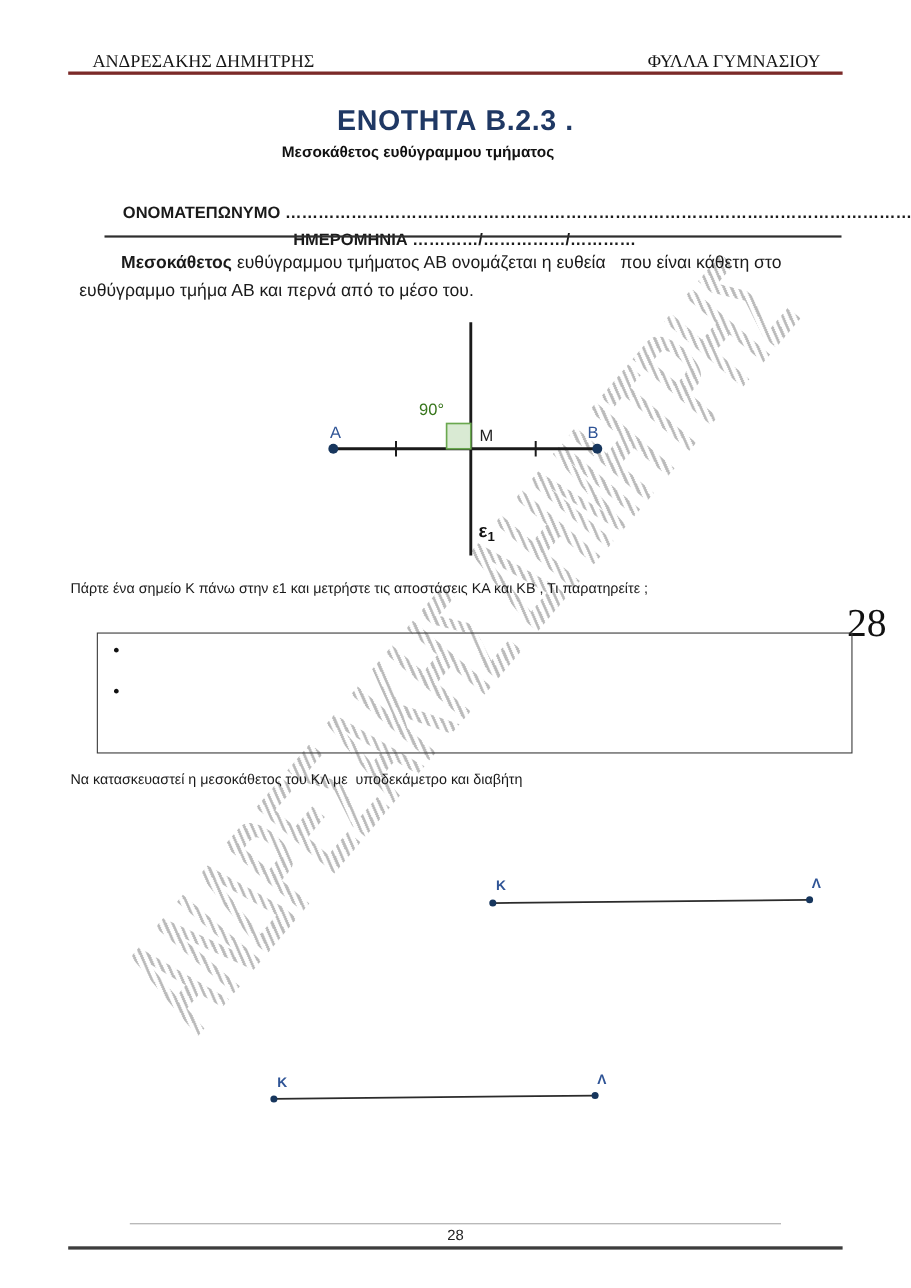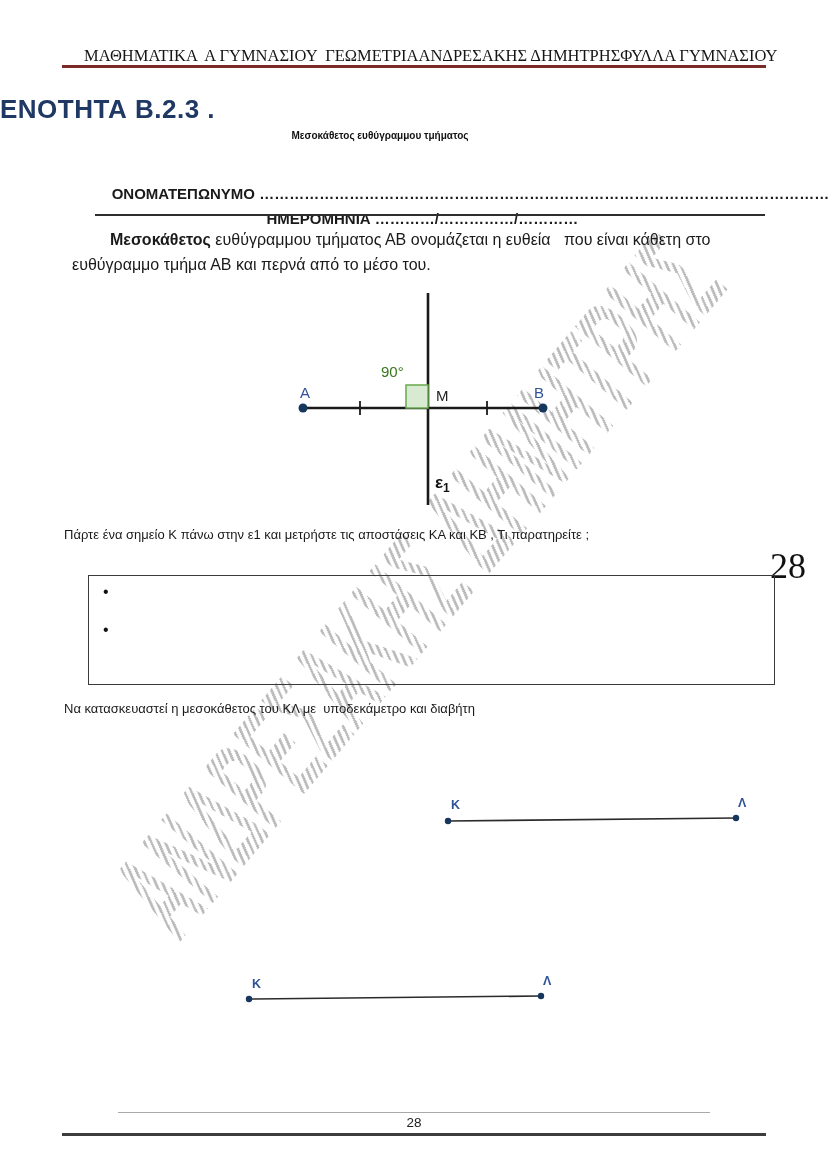--- a/index.html
+++ b/index.html
@@ -24,22 +24,22 @@
     .watermark { color:rgba(150,150,150,0.35); background:none; }
   }
 
   
   .hdr {
     left:84px; top:46px; width:662px; display:flex; justify-content:space-between;
     font-family:"Liberation Serif", serif; font-size:16.5px; white-space:pre; color:#161616;
   }
   .hdr-rule { left:62px; top:65px; width:704px; height:3px; background:#7B2A28; }
 
-  .title { left:0; top:94px; width:828px; text-align:left; font-size:26px; font-weight:bold; color:#1F3864; letter-spacing:0.5px; }
-  .subtitle { left:0; top:130px; width:760px; text-align:center; font-size:10px; font-weight:bold; color:#111; }
+  .title { left:0; top:94px; width:828px; text-align:center; font-size:26px; font-weight:bold; color:#1F3864; letter-spacing:0.5px; }
+  .subtitle { left:0; top:130px; width:760px; text-align:center; font-size:14px; font-weight:bold; color:#111; }
 
   .name-row { left:95px; top:168px; font-size:15px; font-weight:bold; white-space:pre; }
   .date-row { left:0; top:193px; width:828px; text-align:center; font-size:15px; font-weight:bold; white-space:pre; }
   .rule2 { left:95px; top:214px; width:670px; height:2px; background:#2e2e2e; }
 
   .definition { left:72px; top:228px; width:706px; font-size:16px; line-height:1.55; text-indent:38px; white-space:pre-wrap; }
   .definition .lead { font-weight:bold; }
 
   .bodytext { font-size:13px; white-space:pre-wrap; }
   .q1 { left:64px; top:527px; width:720px; }
@@ -60,21 +60,20 @@
   svg text { font-family:"Liberation Sans", sans-serif; }
 </style>
 </head>
 <body>
 
 <div class="page">
 
   <div class="watermark">ΑΝΔΡΕΣΑΚΗΣ ΔΗΜΗΤΡΗΣ</div>
 
   <div class="abs hdr">
-    <span>ΜΑΘΗΜΑΤΙΚΑ  Α ΓΥΜΝΑΣΙΟΥ  ΓΕΩΜΕΤΡΙΑ</span>
     <span>ΑΝΔΡΕΣΑΚΗΣ ΔΗΜΗΤΡΗΣ</span>
     <span>ΦΥΛΛΑ ΓΥΜΝΑΣΙΟΥ</span>
   </div>
   <div class="abs hdr-rule"></div>
 
   <div class="abs title">ΕΝΟΤΗΤΑ Β.2.3 .</div>
   <div class="abs subtitle">Μεσοκάθετος ευθύγραμμου τμήματος</div>
 
   <div class="abs name-row">
     <span>ΟΝΟΜΑΤΕΠΩΝΥΜΟ </span><span>…………………………………………………………………………………………………………………</span>

